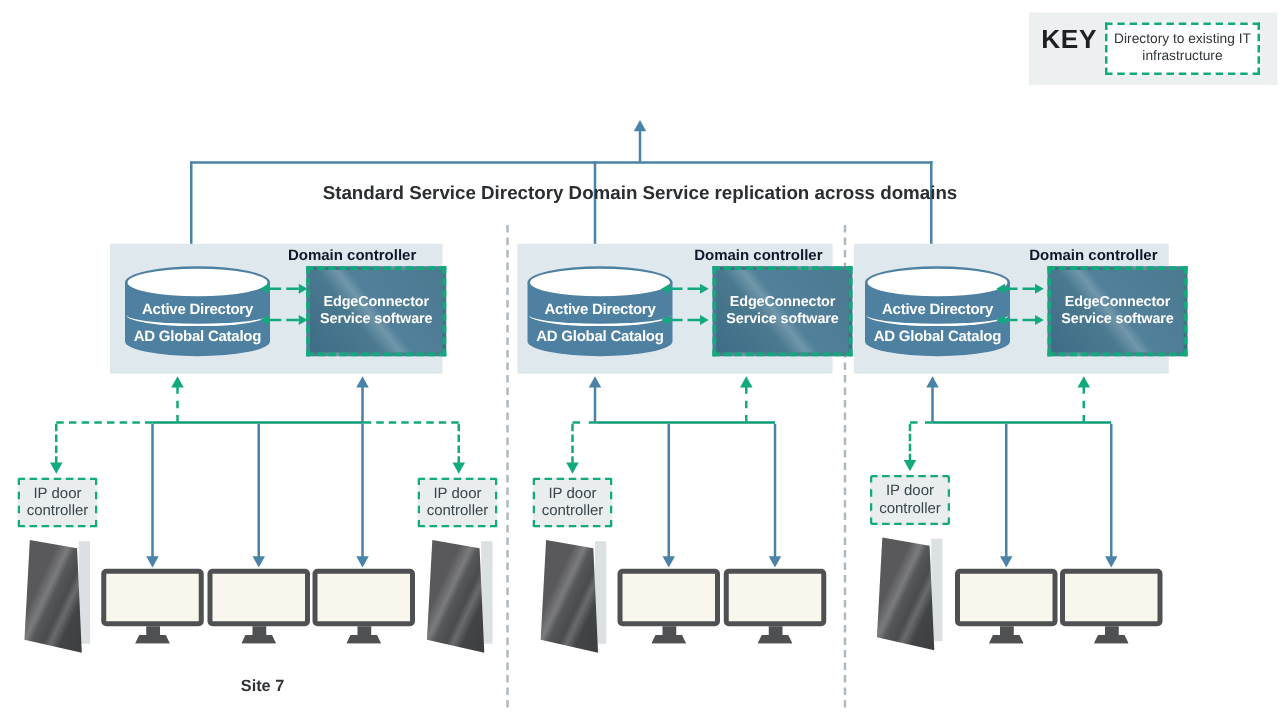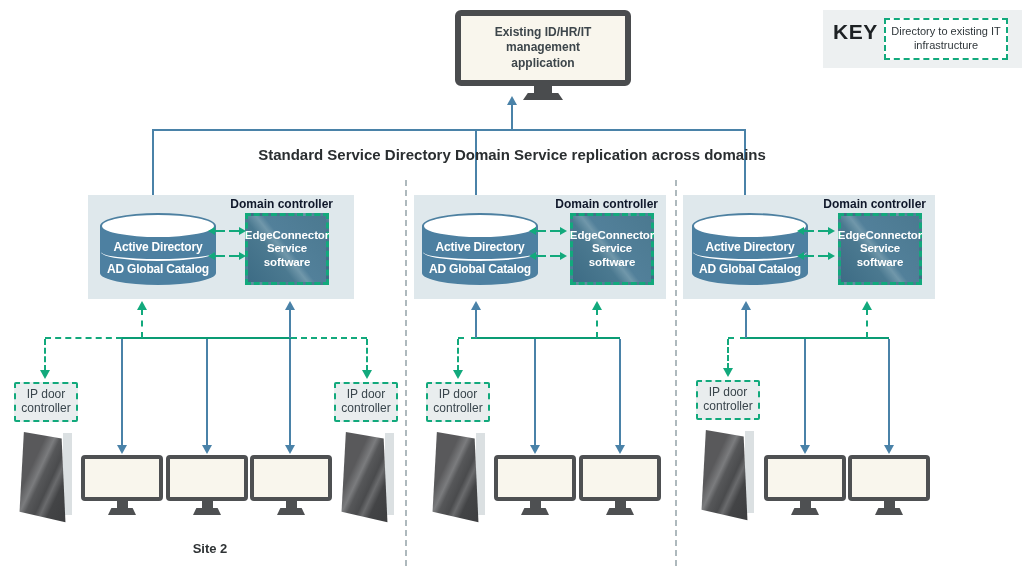--- a/index.html
+++ b/index.html
@@ -29,21 +29,21 @@
   
   .dc-box{position:absolute;top:195px;height:104px;background:var(--box_bg);}
   .dc-label{position:absolute;top:2px;font-size:12px;font-weight:600;color:#0f172a;white-space:nowrap;}
   .cylinder{position:absolute;width:116px;height:72px;}
   .cyl-body{position:absolute;left:0;right:0;top:13px;bottom:0;background:var(--cylinder);
             border-radius:0 0 50% 50% / 0 0 12px 12px;}
   .cyl-ellipse{position:absolute;left:0;right:0;top:0;height:26px;background:#fff;
             border:2px solid var(--cylinder);border-radius:50%;box-sizing:border-box;}
   .cyl-sep{position:absolute;left:1px;right:1px;top:30px;height:16px;border-bottom:2px solid #fff;border-radius:50%;}
   .cyl-text{position:absolute;left:0;right:0;text-align:center;color:#fff;font-size:12px;font-weight:600;letter-spacing:-0.2px;}
-  .ec-box{position:absolute;width:84px;height:72px;box-sizing:border-box;border:3px dashed var(--green);
+  .ec-box{position:absolute;width:112px;height:72px;box-sizing:border-box;border:3px dashed var(--green);
           background:linear-gradient(52deg,#3d6c85 0%,#4b7990 36%,#7097aa 46%,#52809a 52%,#4b7990 100%);
           display:flex;align-items:center;justify-content:center;text-align:center;
           color:#fff;font-size:11.5px;font-weight:bold;line-height:1.15;letter-spacing:-0.1px;}
   .ipdc{position:absolute;width:64px;height:40px;box-sizing:border-box;border:2px dashed var(--green);
         background:#e9edee;border-radius:2px;display:flex;align-items:center;justify-content:center;
         text-align:center;color:#39454c;font-size:12px;font-weight:500;line-height:1.15;}
   .door{position:absolute;width:54px;height:95px;}
   .door-jamb{position:absolute;right:1px;top:3px;width:9px;height:82px;background:#dbe0e2;}
   .door-slab{position:absolute;left:0;top:0;right:0;bottom:0;
      clip-path:polygon(9% 2%,79% 9%,86% 97%,1% 86%);
@@ -69,27 +69,20 @@
             border:2px dashed var(--green);background:#fff;display:flex;align-items:center;justify-content:center;
             text-align:center;font-size:11px;color:#2f363a;line-height:1.25;}
   .site-label{position:absolute;left:160px;top:541px;width:100px;text-align:center;
             font-size:13px;font-weight:600;color:#2f3335;}
 </style>
 </head>
 <body>
 
 <div id="canvas">
 
-  <div class="bigmon">
-    <div class="bigmon-screen">
-      <div class="bigmon-text">Existing ID/HR/IT management application</div>
-    </div>
-    <div class="bigmon-neck"></div>
-    <div class="bigmon-base"></div>
-  </div>
 
   <div class="key-panel">
     <div class="key-word">KEY</div>
     <div class="key-legend">Directory to existing IT infrastructure</div>
   </div>
 
   <div>
     <div class="vb au" style="left:511px;top:104px;height:26px;"></div>
     <div class="hb" style="left:153px;top:129px;width:593px;"></div>
     <div class="vb ad" style="left:152px;top:129px;height:73px;"></div>
@@ -180,21 +173,21 @@
   <div class="mon" style="left:166px;top:455px;">
     <div class="mon-screen"></div>
     <div class="mon-neck"></div>
     <div class="mon-base"></div>
   </div>
   <div class="mon" style="left:250px;top:455px;">
     <div class="mon-screen"></div>
     <div class="mon-neck"></div>
     <div class="mon-base"></div>
   </div>
-  <div class="site-label">Site 2</div>
+  <div class="site-label">Site 7</div>
 
   <div>
     <div class="hg" style="left:458px;top:337px;width:19px;"></div>
     <div class="hs" style="left:477px;top:337px;width:143px;"></div>
     <div class="vb au" style="left:475px;top:309px;height:29px;"></div>
     <div class="vg au" style="left:596px;top:309px;height:29px;"></div>
     <div class="vb ad" style="left:534px;top:339px;height:107px;"></div>
     <div class="vb ad" style="left:619px;top:339px;height:107px;"></div>
     <div class="vg ad" style="left:457px;top:339px;height:32px;"></div>
   </div>

